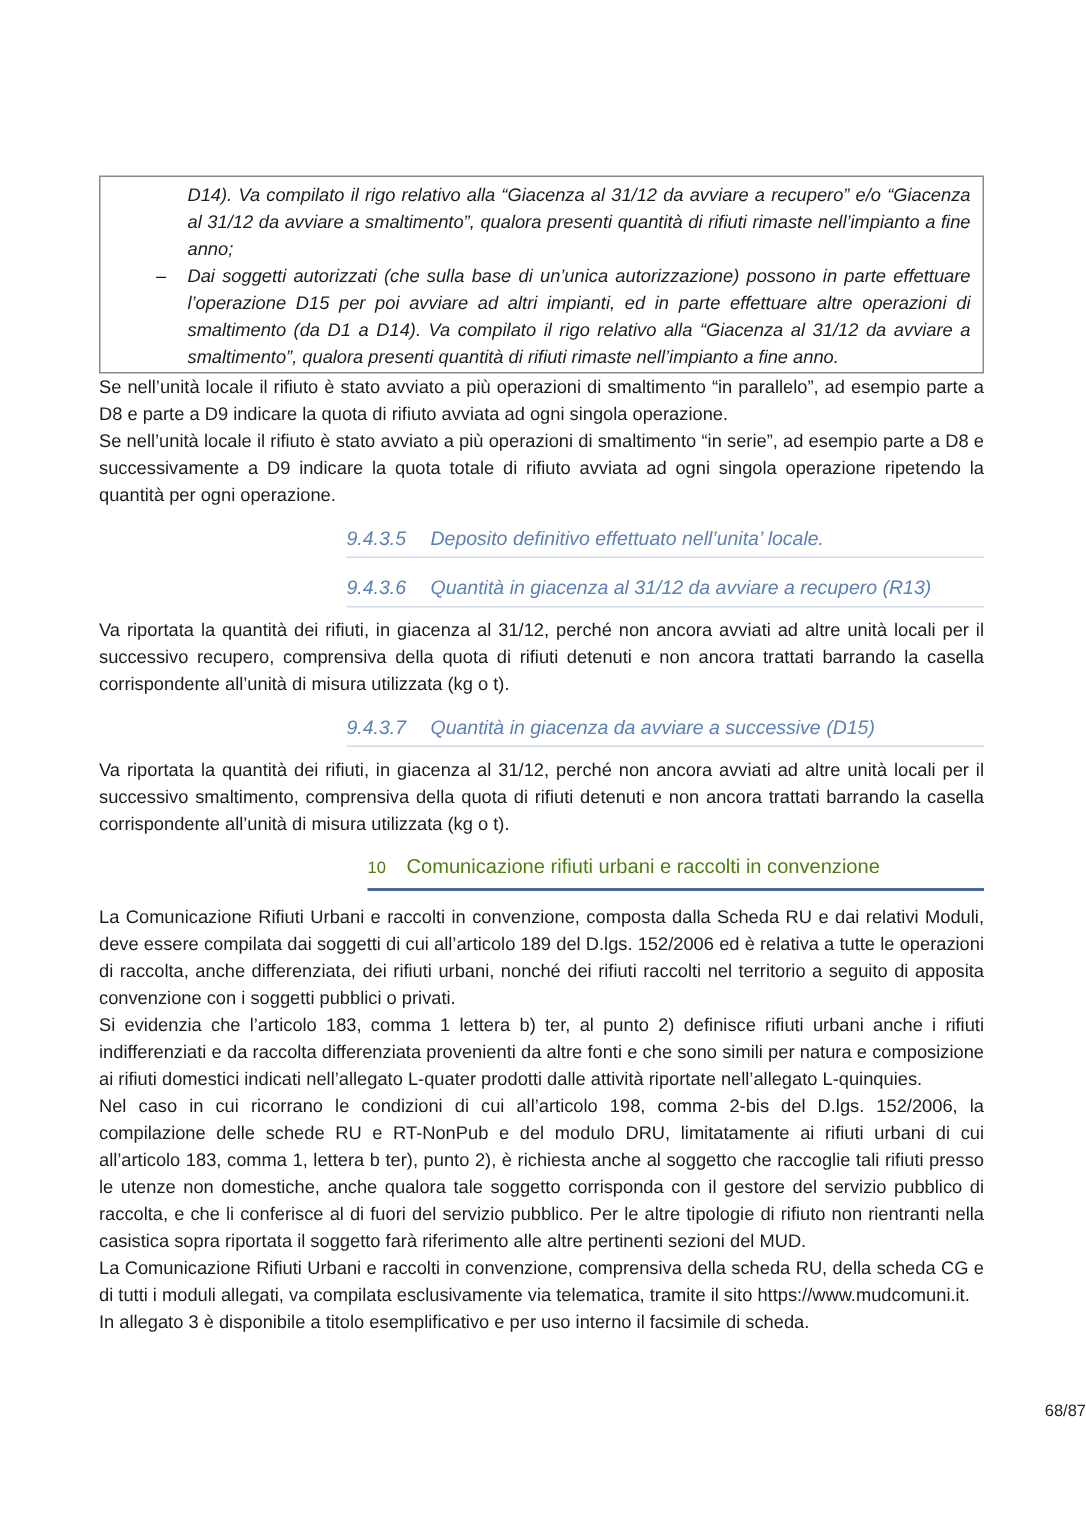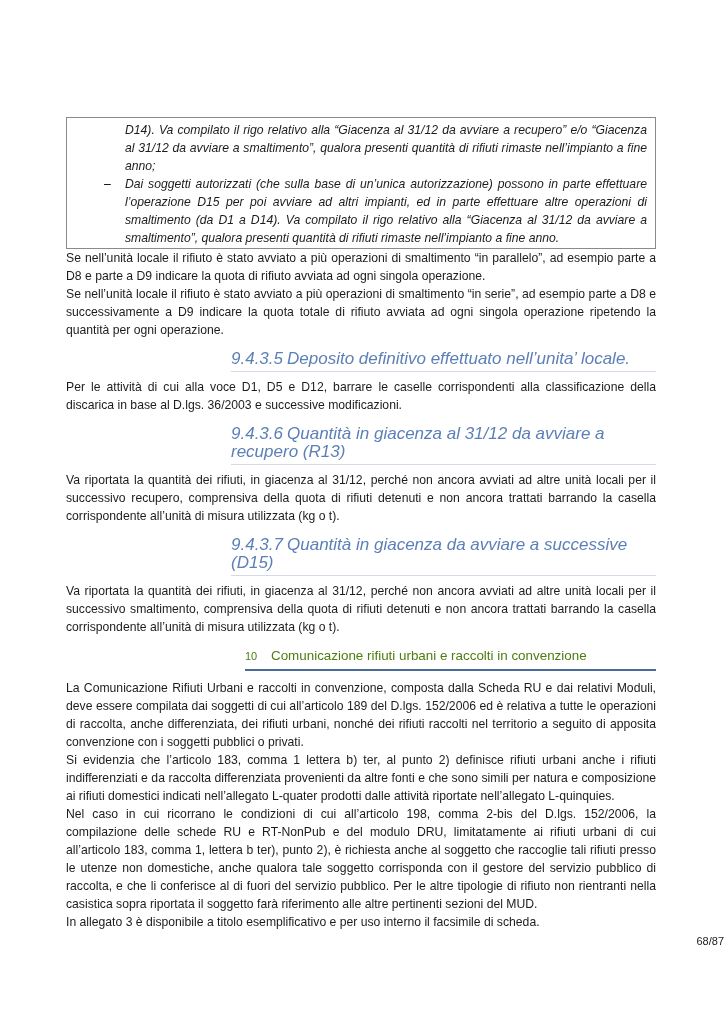--- a/index.html
+++ b/index.html
@@ -21,21 +21,21 @@
     .boxed .item { padding-left: 58px; position: relative; }
     .boxed .dash { position: absolute; left: 37px; top: 0; }
     p.body { text-align: justify; }
     .sub-heading {
       margin-top: 11px;
       margin-left: 165px;
       padding-bottom: 3px;
       border-bottom: 1px solid #d5dbe6;
       color: #5b7fb7;
       font-style: italic;
-      font-size: 17px;
+      font-size: 13px;
       margin-bottom: 6px;
     }
     .sub-heading .num { display: inline-block; width: 56px; }
     .main-heading {
       margin-top: 11px;
       margin-left: 179px;
       padding-bottom: 4px;
       border-bottom: 2px solid #4a6a9a;
       color: #4d7c0f;
       font-weight: normal;
@@ -68,35 +68,35 @@
       <span>Dai soggetti autorizzati (che sulla base di un’unica autorizzazione) possono in parte effettuare l’operazione D15 per poi avviare ad altri impianti, ed in parte effettuare altre operazioni di smaltimento (da D1 a D14). Va compilato il rigo relativo alla “Giacenza al 31/12 da avviare a smaltimento”, qualora presenti quantità di rifiuti rimaste nell’impianto a fine anno.</span>
     </div>
   </div>
 
   <p class="body">Se nell’unità locale il rifiuto è stato avviato a più operazioni di smaltimento “in parallelo”, ad esempio parte a D8 e parte a D9 indicare la quota di rifiuto avviata ad ogni singola operazione.</p>
   <p class="body">Se nell’unità locale il rifiuto è stato avviato a più operazioni di smaltimento “in serie”, ad esempio parte a D8 e successivamente a D9 indicare la quota totale di rifiuto avviata ad ogni singola operazione ripetendo la quantità per ogni operazione.</p>
 
   <div class="sub-heading">
     <span class="num">9.4.3.5</span><span>Deposito definitivo effettuato nell’unita’ locale.</span>
   </div>
-  <p class="body">Per le attività di cui alla voce D1, D5 e D12, barrare le caselle corrispondenti alla classificazione della discarica in base al D.lgs. 36/2003 e successive modificazioni.</p>
 
   <div class="sub-heading">
     <span class="num">9.4.3.6</span><span>Quantità in giacenza al 31/12 da avviare a recupero (R13)</span>
   </div>
   <p class="body">Va riportata la quantità dei rifiuti, in giacenza al 31/12, perché non ancora avviati ad altre unità locali per il successivo recupero, comprensiva della quota di rifiuti detenuti e non ancora trattati barrando la casella corrispondente all’unità di misura utilizzata (kg o t).</p>
 
   <div class="sub-heading">
     <span class="num">9.4.3.7</span><span>Quantità in giacenza da avviare a successive (D15)</span>
   </div>
   <p class="body">Va riportata la quantità dei rifiuti, in giacenza al 31/12, perché non ancora avviati ad altre unità locali per il successivo smaltimento, comprensiva della quota di rifiuti detenuti e non ancora trattati barrando la casella corrispondente all’unità di misura utilizzata (kg o t).</p>
 
   <div class="main-heading">
     <span class="num">10</span><span>Comunicazione rifiuti urbani e raccolti in convenzione</span>
   </div>
 
   <p class="body">La Comunicazione Rifiuti Urbani e raccolti in convenzione, composta dalla Scheda RU e dai relativi Moduli, deve essere compilata dai soggetti di cui all’articolo 189 del D.lgs. 152/2006 ed è relativa a tutte le operazioni di raccolta, anche differenziata, dei rifiuti urbani, nonché dei rifiuti raccolti nel territorio a seguito di apposita convenzione con i soggetti pubblici o privati.</p>
   <p class="body">Si evidenzia che l’articolo 183, comma 1 lettera b) ter, al punto 2) definisce rifiuti urbani anche i rifiuti indifferenziati e da raccolta differenziata provenienti da altre fonti e che sono simili per natura e composizione ai rifiuti domestici indicati nell’allegato L-quater prodotti dalle attività riportate nell’allegato L-quinquies.</p>
   <p class="body">Nel caso in cui ricorrano le condizioni di cui all’articolo 198, comma 2-bis del D.lgs. 152/2006, la compilazione delle schede RU e RT-NonPub e del modulo DRU, limitatamente ai rifiuti urbani di cui all’articolo 183, comma 1, lettera b ter), punto 2), è richiesta anche al soggetto che raccoglie tali rifiuti presso le utenze non domestiche, anche qualora tale soggetto corrisponda con il gestore del servizio pubblico di raccolta, e che li conferisce al di fuori del servizio pubblico. Per le altre tipologie di rifiuto non rientranti nella casistica sopra riportata il soggetto farà riferimento alle altre pertinenti sezioni del MUD.</p>
+  <p class="body">La Comunicazione Rifiuti Urbani e raccolti in convenzione, comprensiva della scheda RU, della scheda CG e di tutti i moduli allegati, va compilata esclusivamente via telematica, tramite il sito https://www.mudcomuni.it.</p>
   <p class="body">In allegato 3 è disponibile a titolo esemplificativo e per uso interno il facsimile di scheda.</p>
 </div>
 
 <div class="footer">68/87</div>
 
 </body></html>

